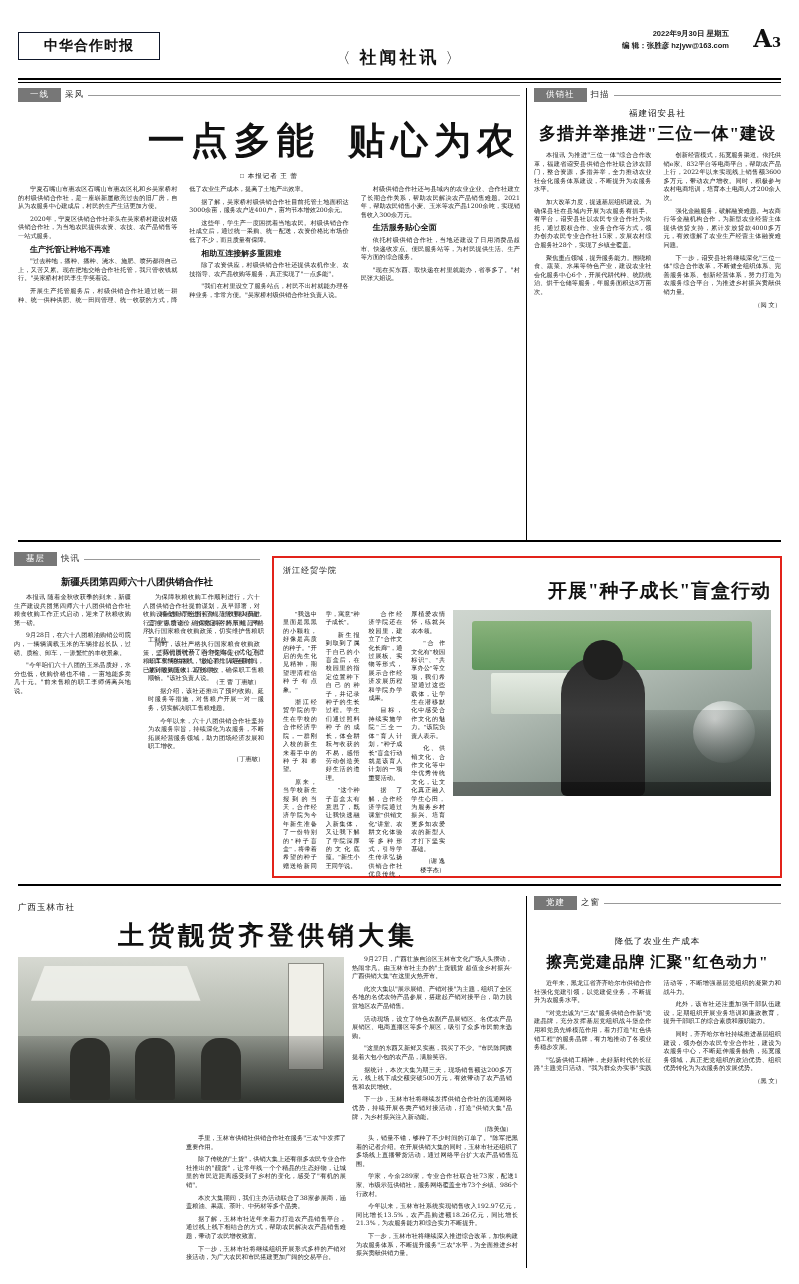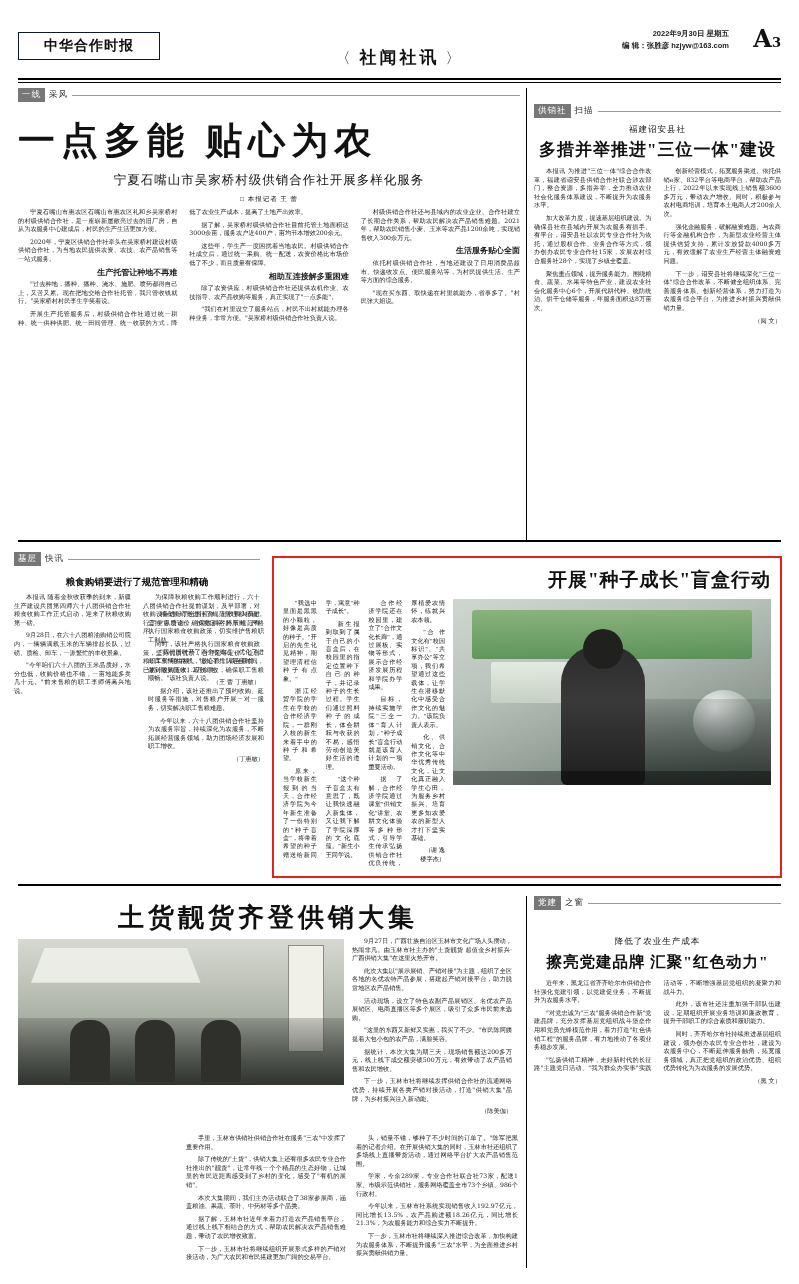--- a/index.html
+++ b/index.html
@@ -31,48 +31,48 @@
     position:absolute;right:0;top:-4px;font-family:"DejaVu Serif",serif;font-weight:bold;
     font-size:24px;letter-spacing:0;
   }
   .page-num sub{font-size:13px;vertical-align:baseline;}
   .rule-main{position:absolute;left:18px;top:78px;width:763px;height:0;border-top:2px solid #000;}
   .rule-main2{position:absolute;left:18px;top:82px;width:763px;height:0;border-top:1px solid #000;}
 
   
   .sec-tag{display:flex;align-items:center;gap:4px;margin-bottom:3px;}
   .sec-tag .chip{
-    background:#777;color:#fff;font-size:8.5px;padding:1px 4px;font-family:Liberation Mono, monospace;
+    background:#777;color:#fff;font-size:8.5px;padding:1px 12px;font-family:Liberation Mono, monospace;
     letter-spacing:1px;
   }
   .sec-tag .sub{font-size:8.5px;color:#333;letter-spacing:1px;}
   .sec-tag .line{flex:1;height:0;border-top:1px solid #999;}
 
   
   .col-text{
     font-size:6.2px;line-height:8.6px;text-align:justify;color:#1a1a1a;
     font-family:"DejaVu Serif",serif;
   }
   .col-text p{margin:0 0 4px 0;text-indent:12px;}
-  .sub-h{font-size:8px;font-weight:bold;text-align:right;margin:4px 0 4px;}
+  .sub-h{font-size:8px;font-weight:bold;text-align:left;margin:4px 0 4px;}
   .byline{font-size:6.5px;text-align:center;margin:4px 0;letter-spacing:1px;}
   .sign{font-size:6.2px;text-align:right;margin-top:3px;}
 
   
   .left-block{position:absolute;left:18px;top:88px;width:502px;}
   .head1{
-    text-align:left;font-size:37px;font-weight:bold;letter-spacing:6px;
-    margin:14px 0 6px;font-family:Liberation Serif, serif;
+    text-align:right;font-size:37px;font-weight:bold;letter-spacing:6px;
+    margin:14px 0 6px;font-family:Liberation Mono, monospace;
   }
   .head1-sub{text-align:center;font-size:12.5px;letter-spacing:1px;margin-bottom:6px;}
   .cols3{column-count:3;column-gap:12px;}
   .cols2{column-count:2;column-gap:12px;}
 
   
-  .right-block{position:absolute;left:534px;top:104px;width:247px;}
+  .right-block{position:absolute;left:534px;top:88px;width:247px;}
   .r-head{text-align:center;font-size:8.5px;margin:6px 0 2px;letter-spacing:1px;}
   .r-title{text-align:center;font-size:17px;font-weight:bold;letter-spacing:1px;margin:2px 0 6px;}
 
   .vline{position:absolute;top:88px;width:0;border-left:1px solid #000;}
 
   
   .feature{
     position:absolute;left:272px;top:556px;width:510px;height:322px;
     border:2px solid #e2231a;background:#fff;box-sizing:border-box;padding:7px 9px;
   }
@@ -170,21 +170,20 @@
   <div class="hr-thick" style="left:18px;top:540px;width:763px;"></div>
   <div class="hr-thick" style="left:18px;top:884px;width:763px;"></div>
 
   <div class="left-block">
     <div class="sec-tag">
       <span class="chip">一线</span>
       <span class="sub">采风</span>
       <span class="line"></span>
     </div>
     <div class="head1">一点多能   贴心为农</div>
-    <div class="head1-sub">宁夏石嘴山市吴家桥村级供销合作社开展多样化服务</div>
     <div class="byline">□ 本报记者  王  蕾</div>
     <div class="cols3 col-text">
       <p>宁夏石嘴山市惠农区石嘴山市惠农区礼和乡吴家桥村的村级供销合作社，是一座崭新屋敞亮过去的旧厂房，自从为农服务中心建成后，村民的生产生活更加方便。</p>
       <p>2020年，宁夏区供销合作社牵头在吴家桥村建设村级供销合作社，为当地农民提供农资、农技、农产品销售等一站式服务。</p>
       <p class="sub-h">生产托管让种地不再难</p>
       <p>"过去种地，播种、播种、浇水、施肥、喷药都得自己上，又苦又累。现在把地交给合作社托管，我只管收钱就行。"吴家桥村村民李生学笑着说。</p>
       <p>开展生产托管服务后，村级供销合作社通过统一耕种、统一供种供肥、统一田间管理、统一收获的方式，降低了农业生产成本，提高了土地产出效率。</p>
       <p>据了解，吴家桥村级供销合作社目前托管土地面积达3000余亩，服务农户近400户，亩均节本增效200余元。</p>
       <p>这些年，学生产一度困扰着当地农民。村级供销合作社成立后，通过统一采购、统一配送，农资价格比市场价低了不少，而且质量有保障。</p>
       <p class="sub-h">相助互连接解多重困难</p>
@@ -215,21 +214,21 @@
       <p class="sign">（阅  文）</p>
     </div>
   </div>
 
   <div style="position:absolute;left:14px;top:552px;width:246px;">
     <div class="sec-tag">
       <span class="chip">基层</span>
       <span class="sub">快讯</span>
       <span class="line"></span>
     </div>
-    <div style="font-size:9.5px;font-weight:bold;text-align:center;margin:10px 0 4px;">粮食购销要进行了规范管理和精确</div>
+    <div style="font-size:9.5px;font-weight:bold;text-align:center;margin:10px 0 4px;">新疆兵团第四师六十八团供销合作社</div>
     <div class="cols2 col-text">
       <p>本报讯  随着金秋收获季的到来，新疆生产建设兵团第四师六十八团供销合作社粮食收购工作正式启动，迎来了秋粮收购第一磅。</p>
       <p>9月28日，在六十八团粮油购销公司院内，一辆辆满载玉米的车辆排起长队，过磅、质检、卸车，一派繁忙的丰收景象。</p>
       <p>"今年咱们六十八团的玉米品质好，水分也低，收购价格也不错，一亩地能多卖几十元。"前来售粮的职工李师傅高兴地说。</p>
       <p>为保障秋粮收购工作顺利进行，六十八团供销合作社提前谋划，及早部署，对收购设备进行了全面检修，对收购人员进行了业务培训，确保收购各环节规范有序。</p>
       <p>同时，该社严格执行国家粮食收购政策，坚持优质优价，合理定等定价，让售粮职工卖"明白粮"、"放心粮"。截至目前，已累计收购玉米1.2万余吨。</p>
       <p class="sign">（王  蕾  丁惠敏）</p>
     </div>
   </div>
 
@@ -237,20 +236,21 @@
     <div class="col-text" style="padding-top:0;">
       <p>粮食购销要进行了规范管理和精确，坚持"以质论价、按质定等"的原则，严格执行国家粮食收购政策，切实维护售粮职工利益。</p>
       <p>"我们国时开了四个收购点，优化了进出库车辆的路线，缩短了排队等候时间，做到随到随收、应收尽收，确保职工售粮顺畅。"该社负责人说。</p>
       <p>据介绍，该社还推出了预约收购、延时服务等措施，对售粮户开展一对一服务，切实解决职工售粮难题。</p>
       <p>今年以来，六十八团供销合作社坚持为农服务宗旨，持续深化为农服务，不断拓展经营服务领域，助力团场经济发展和职工增收。</p>
       <p class="sign">（丁惠敏）</p>
     </div>
   </div>
 
   <div class="feature">
+    <div class="f-kicker">浙江经贸学院</div>
     <div class="f-title">开展"种子成长"盲盒行动</div>
     <div class="photo">
       <div class="banner"></div>
       <div class="banner2"></div>
       <div class="globe"></div>
       <div class="dark"></div>
       <div class="person"></div>
       <div class="caption-strip"></div>
     </div>
     <div class="f-body">
@@ -262,20 +262,21 @@
       <p>合作经济学院还在校园里，建立了"合作文化长廊"，通过展板、实物等形式，展示合作经济发展历程和学院办学成果。</p>
       <p>目标，持续实施学院"三全一体"育人计划，"种子成长"盲盒行动就是该育人计划的一项重要活动。</p>
       <p>据了解，合作经济学院通过课堂"供销文化"讲堂、农耕文化体验等多种形式，引导学生传承弘扬供销合作社优良传统，厚植爱农情怀，练就兴农本领。</p>
       <p>"合  作文化有"校园标识"、"共享办公"等立项，我们希望通过这些载体，让学生在潜移默化中感受合作文化的魅力。"该院负责人表示。</p>
       <p>化、供销文化、合作文化等中华优秀传统文化，让文化真正融入学生心田，为服务乡村振兴、培育更多知农爱农的新型人才打下坚实基础。</p>
       <p class="sign">（谢  逸  楼字杰）</p>
     </div>
   </div>
 
   <div class="bl-block">
+    <div class="bl-kicker">广西玉林市社</div>
     <div class="bl-title">土货靓货齐登供销大集</div>
 
     <div class="bl-photo">
       <div class="tent"></div>
       <div class="banner-v"></div>
       <div class="crowd"></div>
       <div class="fig" style="left:16%;"></div>
       <div class="fig" style="left:36%;"></div>
       <div class="fig" style="left:56%;"></div>
     </div>

